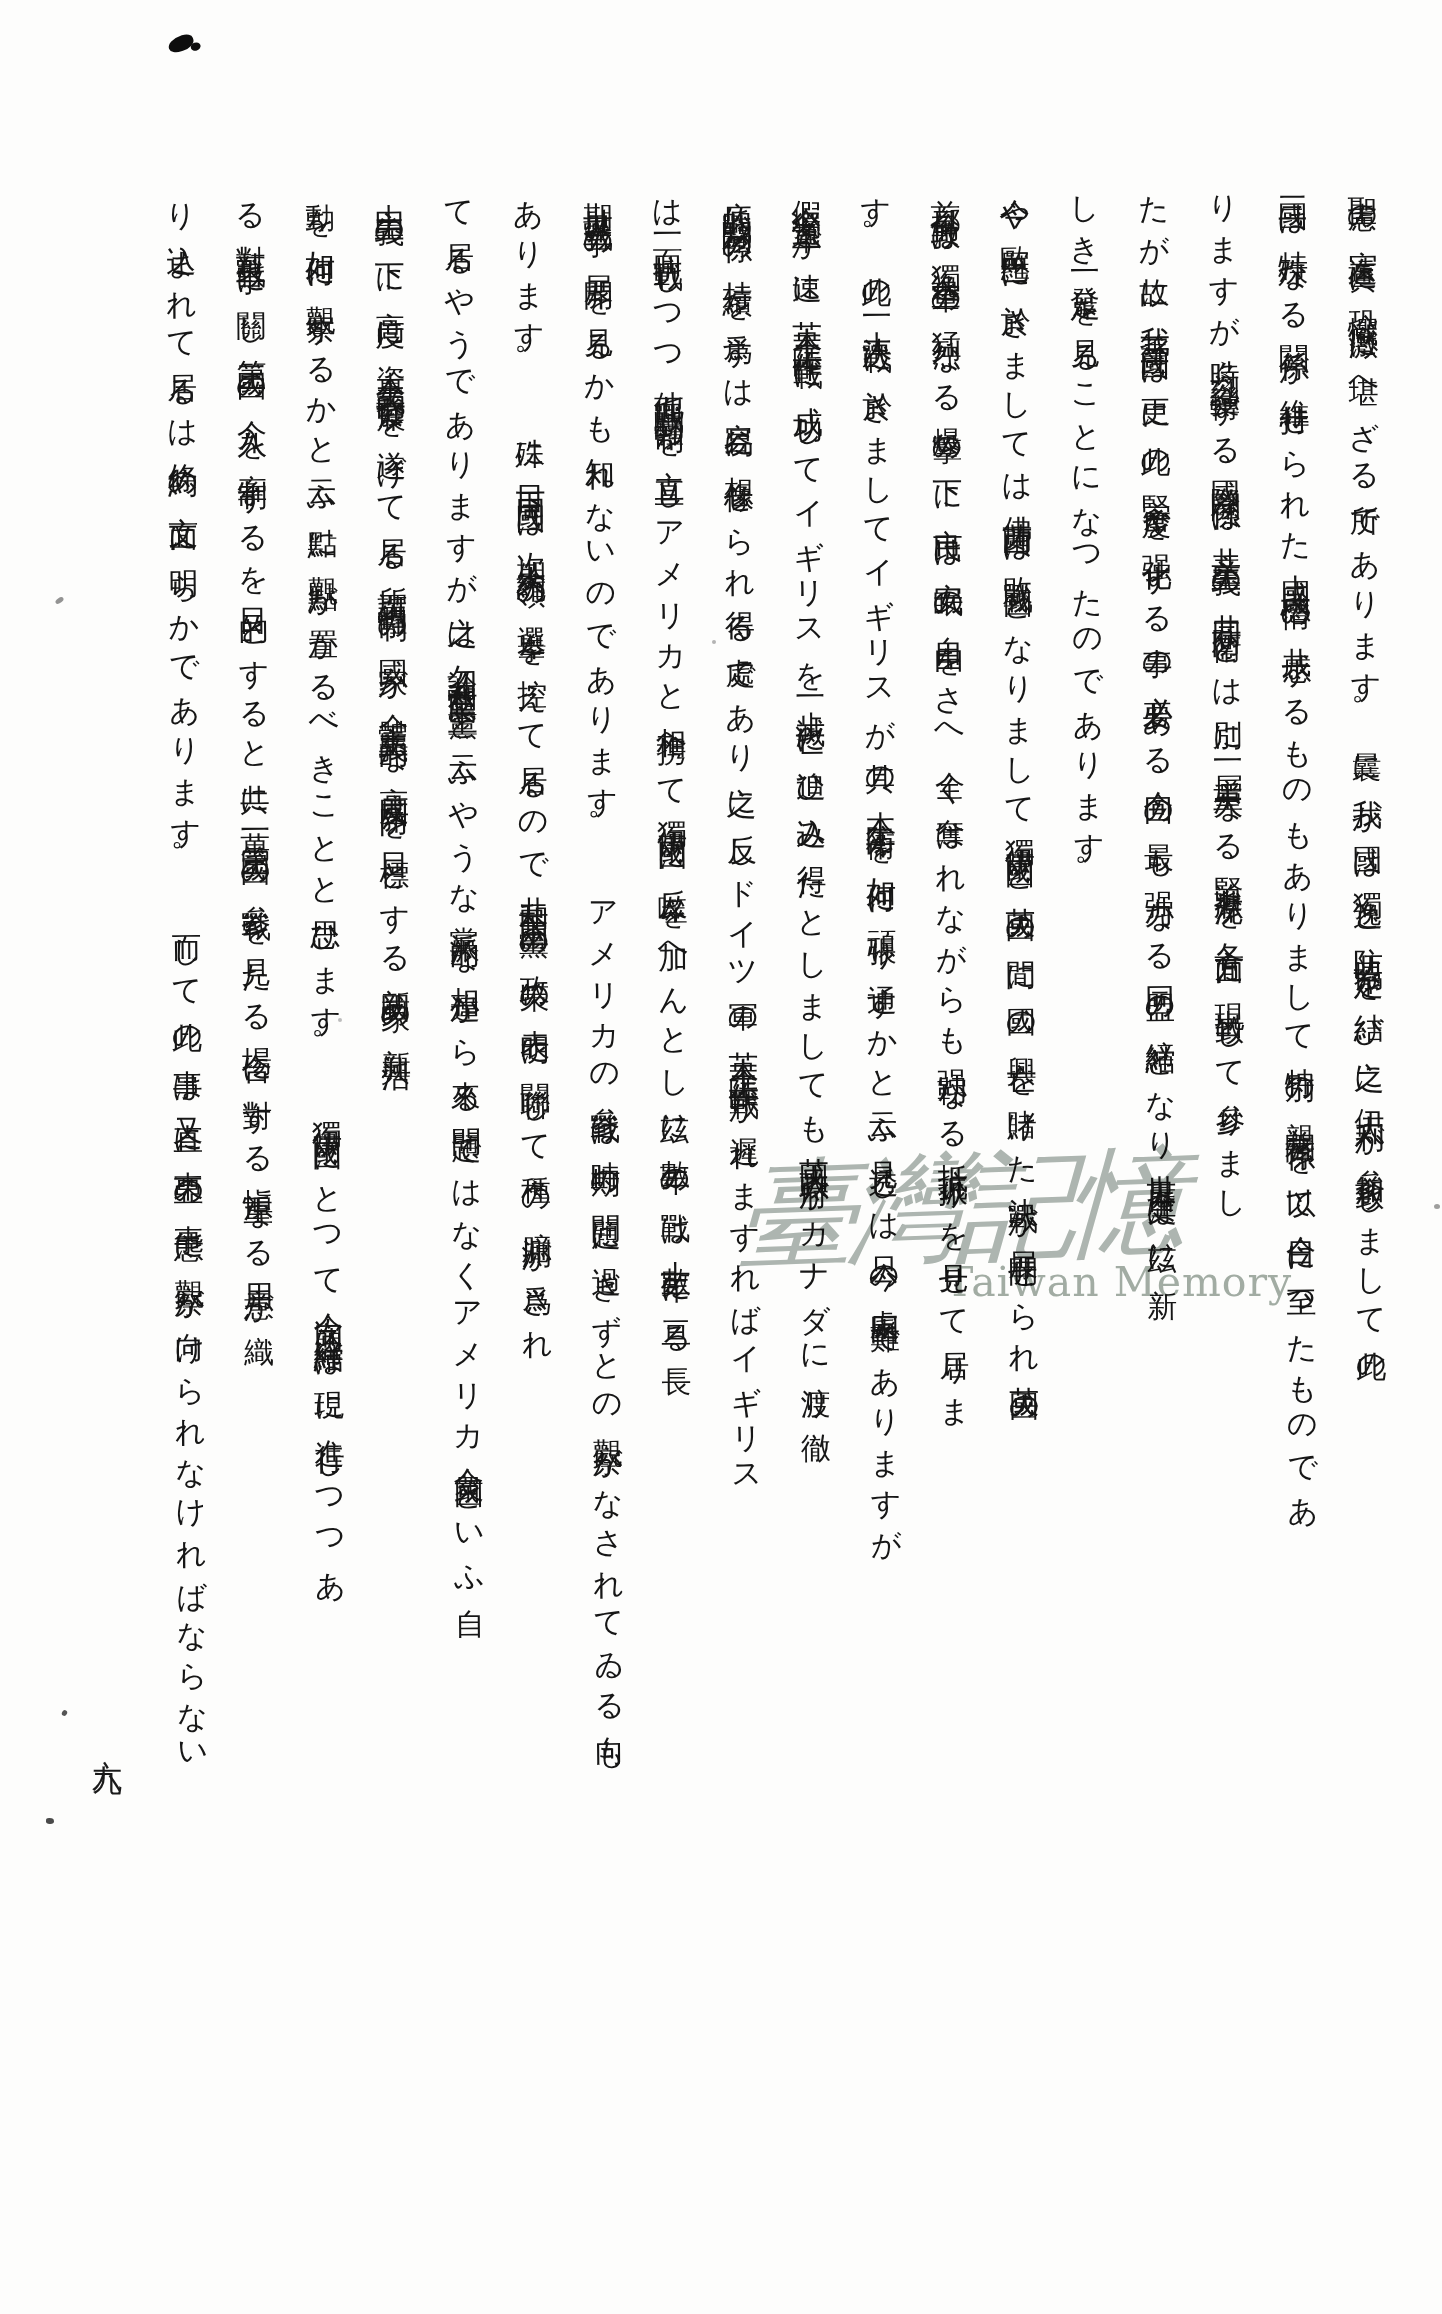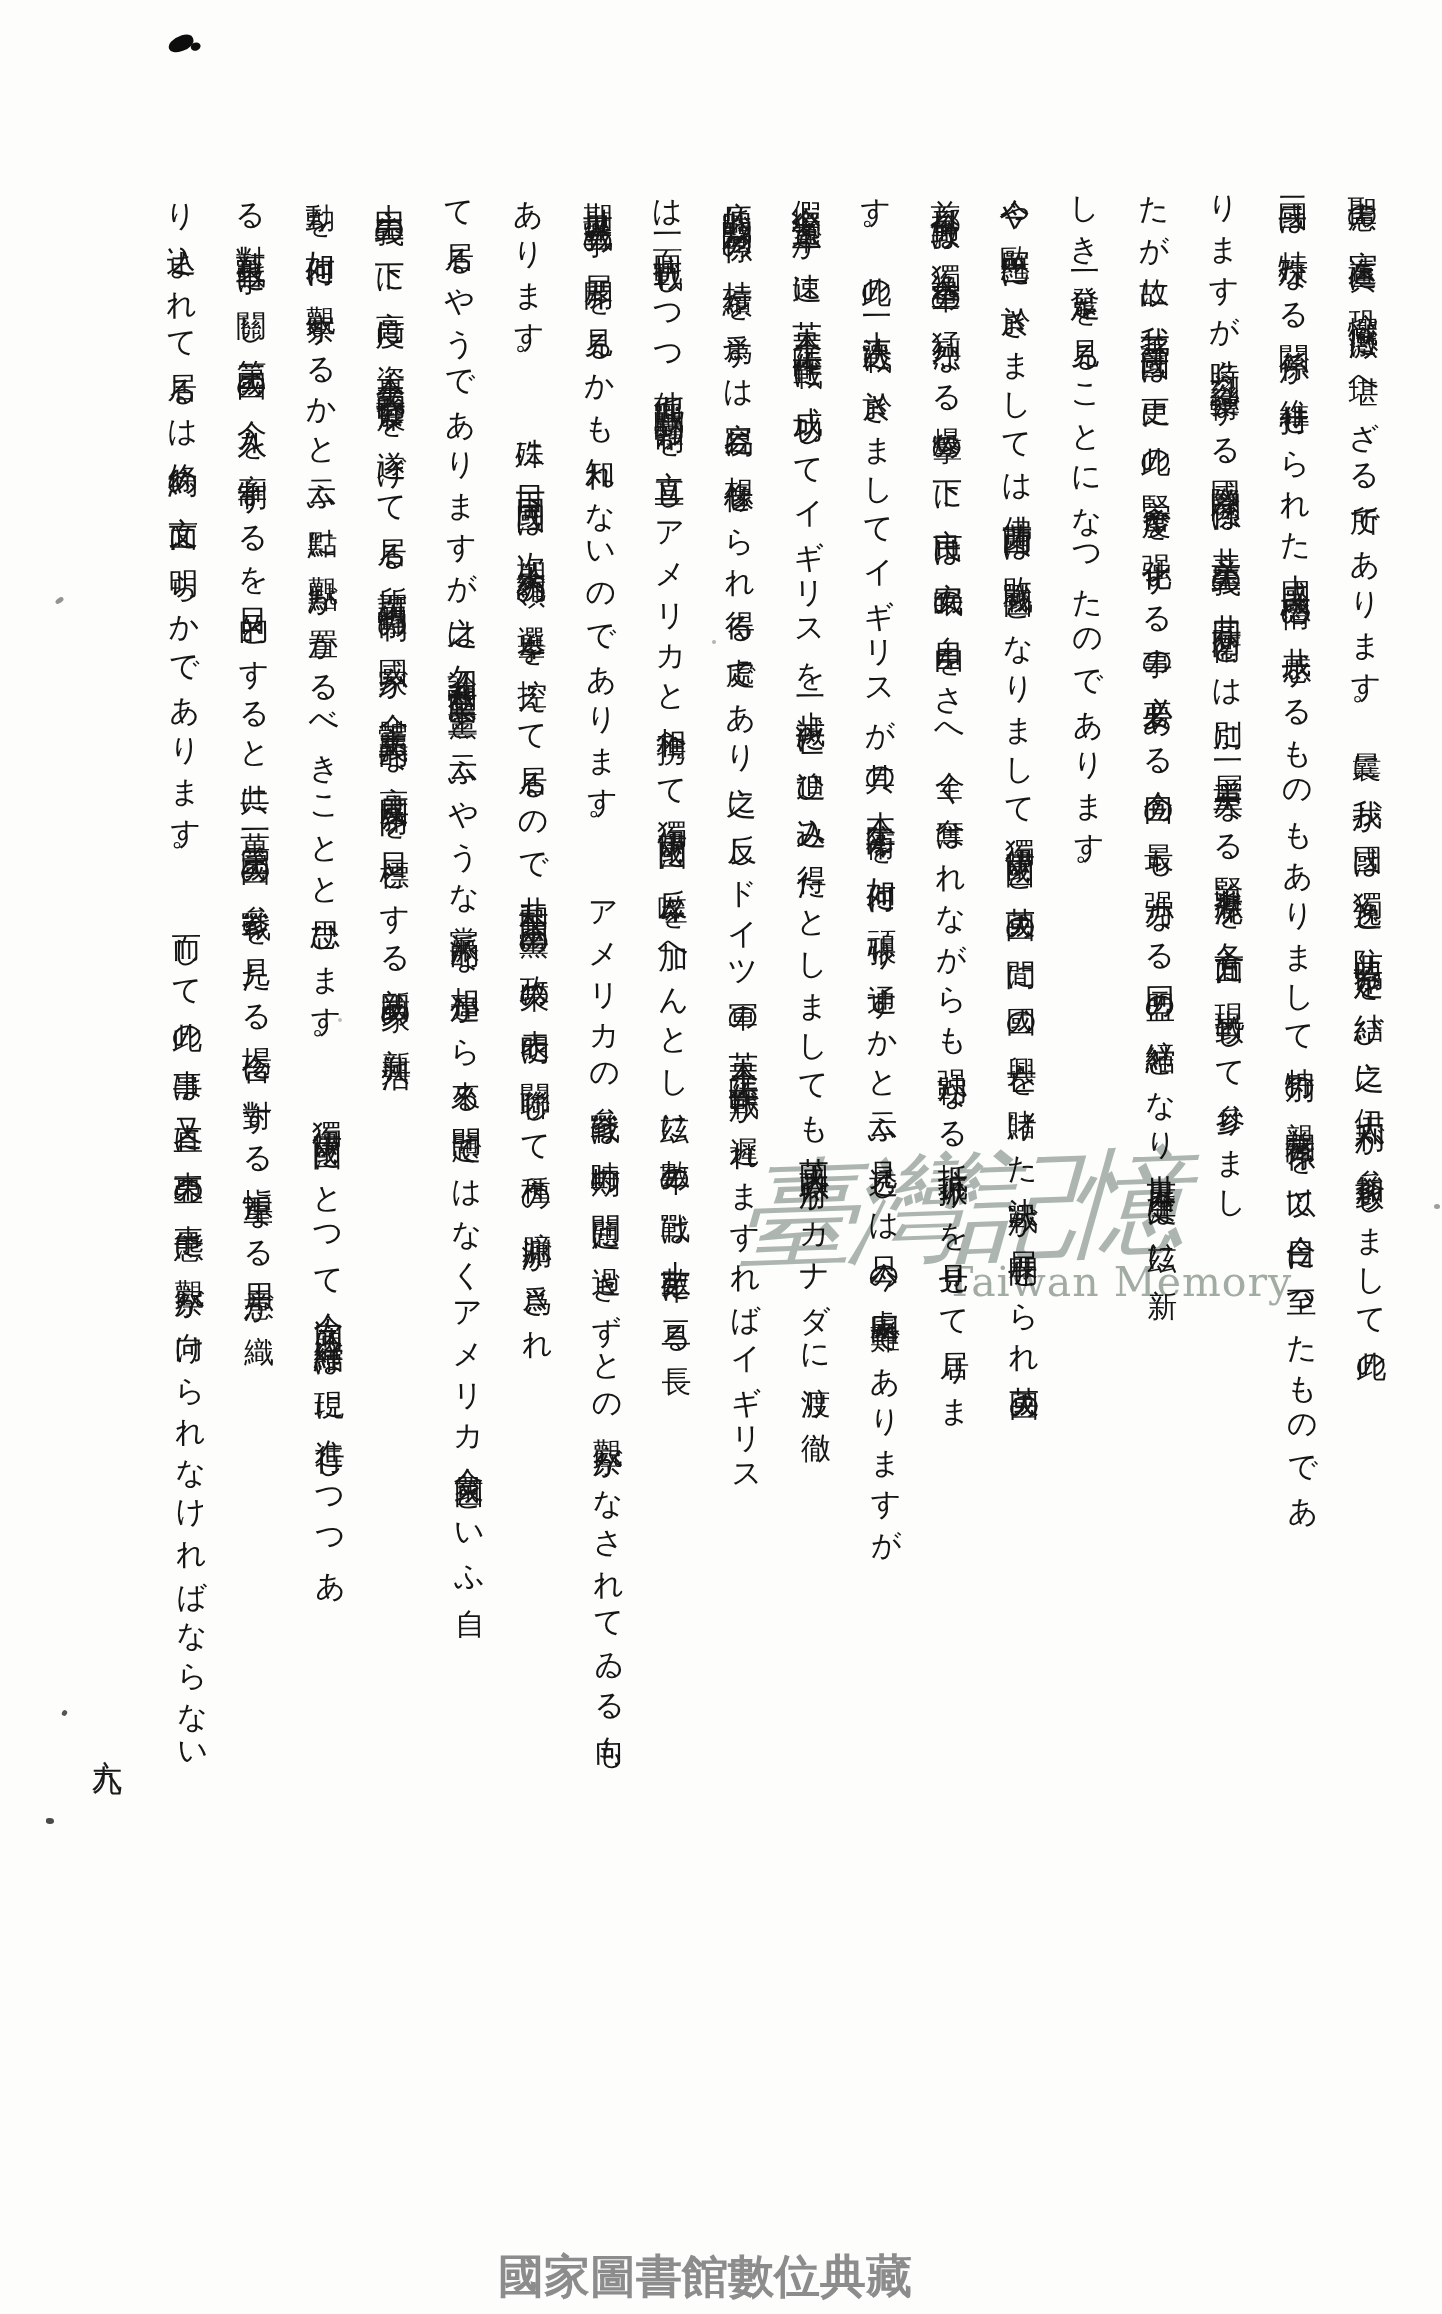--- a/index.html
+++ b/index.html
@@ -120,15 +120,14 @@
     <p class="col">り込まれて居るは條約の文面に明らかであります。　而して此の事は又直に東亞の事態に觀察が向けられなければならない</p>
   </main>
 
   <div class="page-number">六九</div>
 
   <div class="watermark">
     <div class="wm-cjk">臺灣記憶</div>
     <div class="wm-latin">Taiwan Memory</div>
   </div>
 
-  <footer class="footer">國家圖書館數位典藏</footer>
 
 </div>
 
 </body></html>

